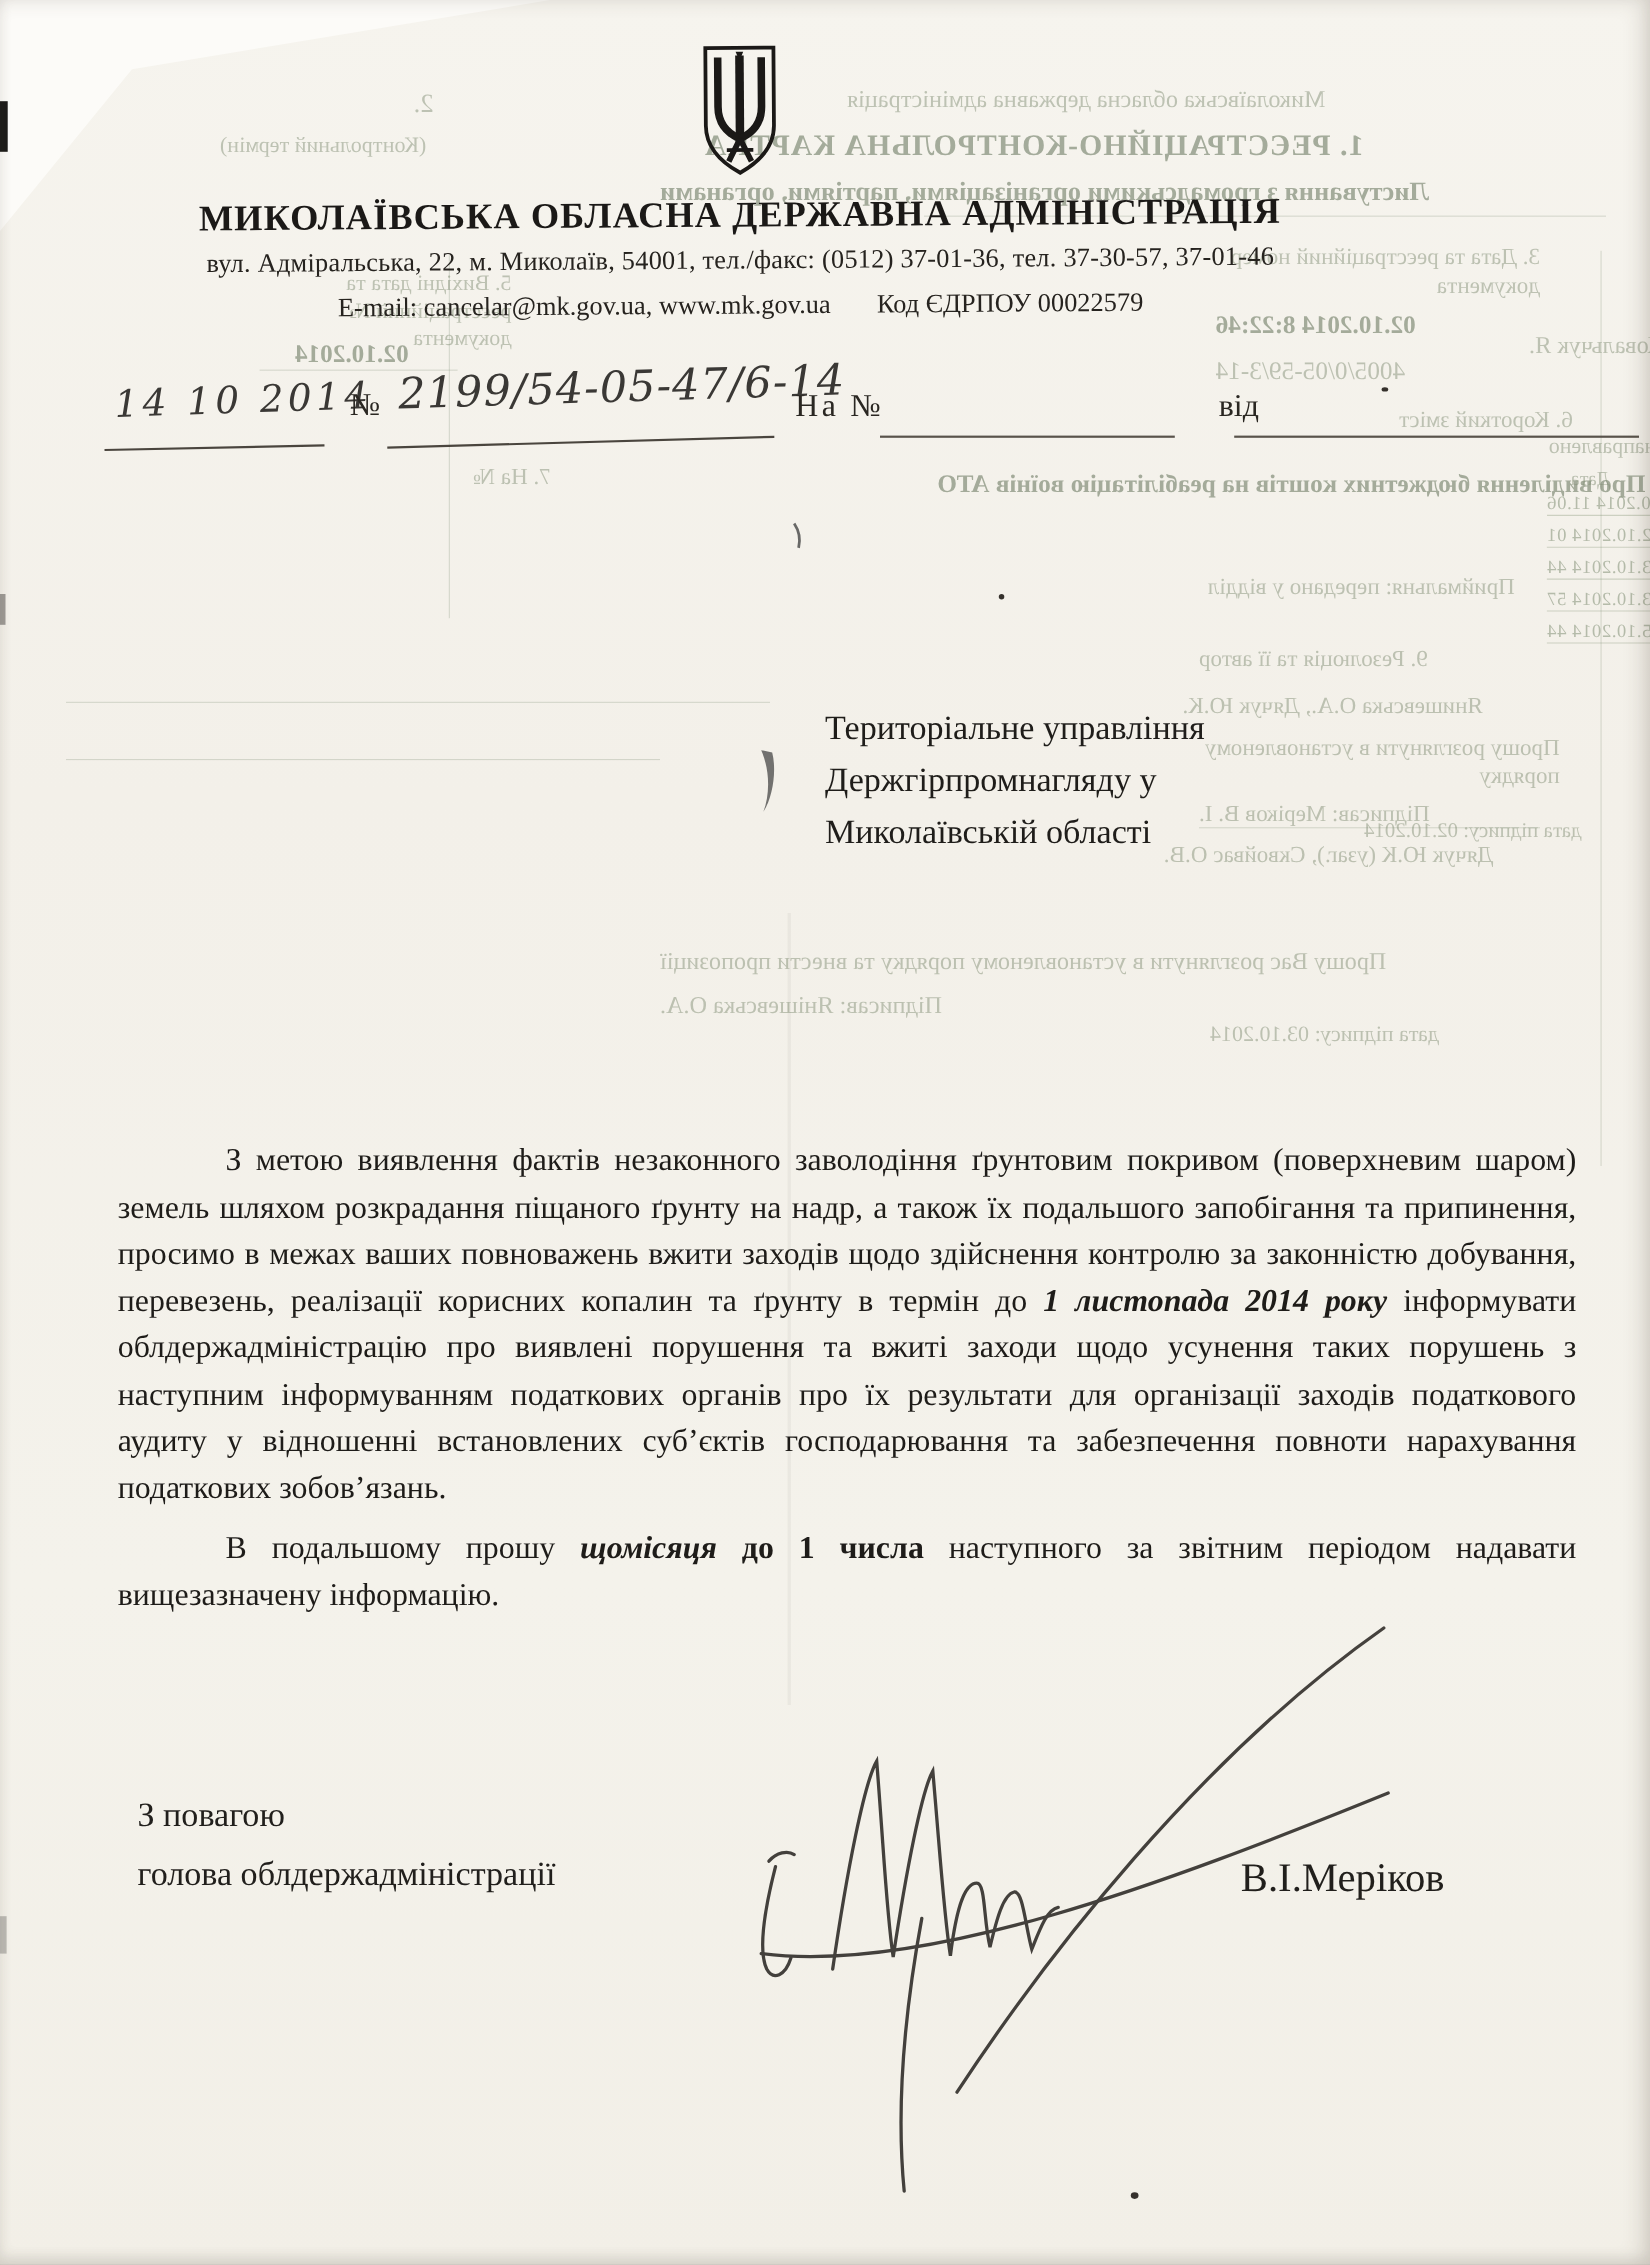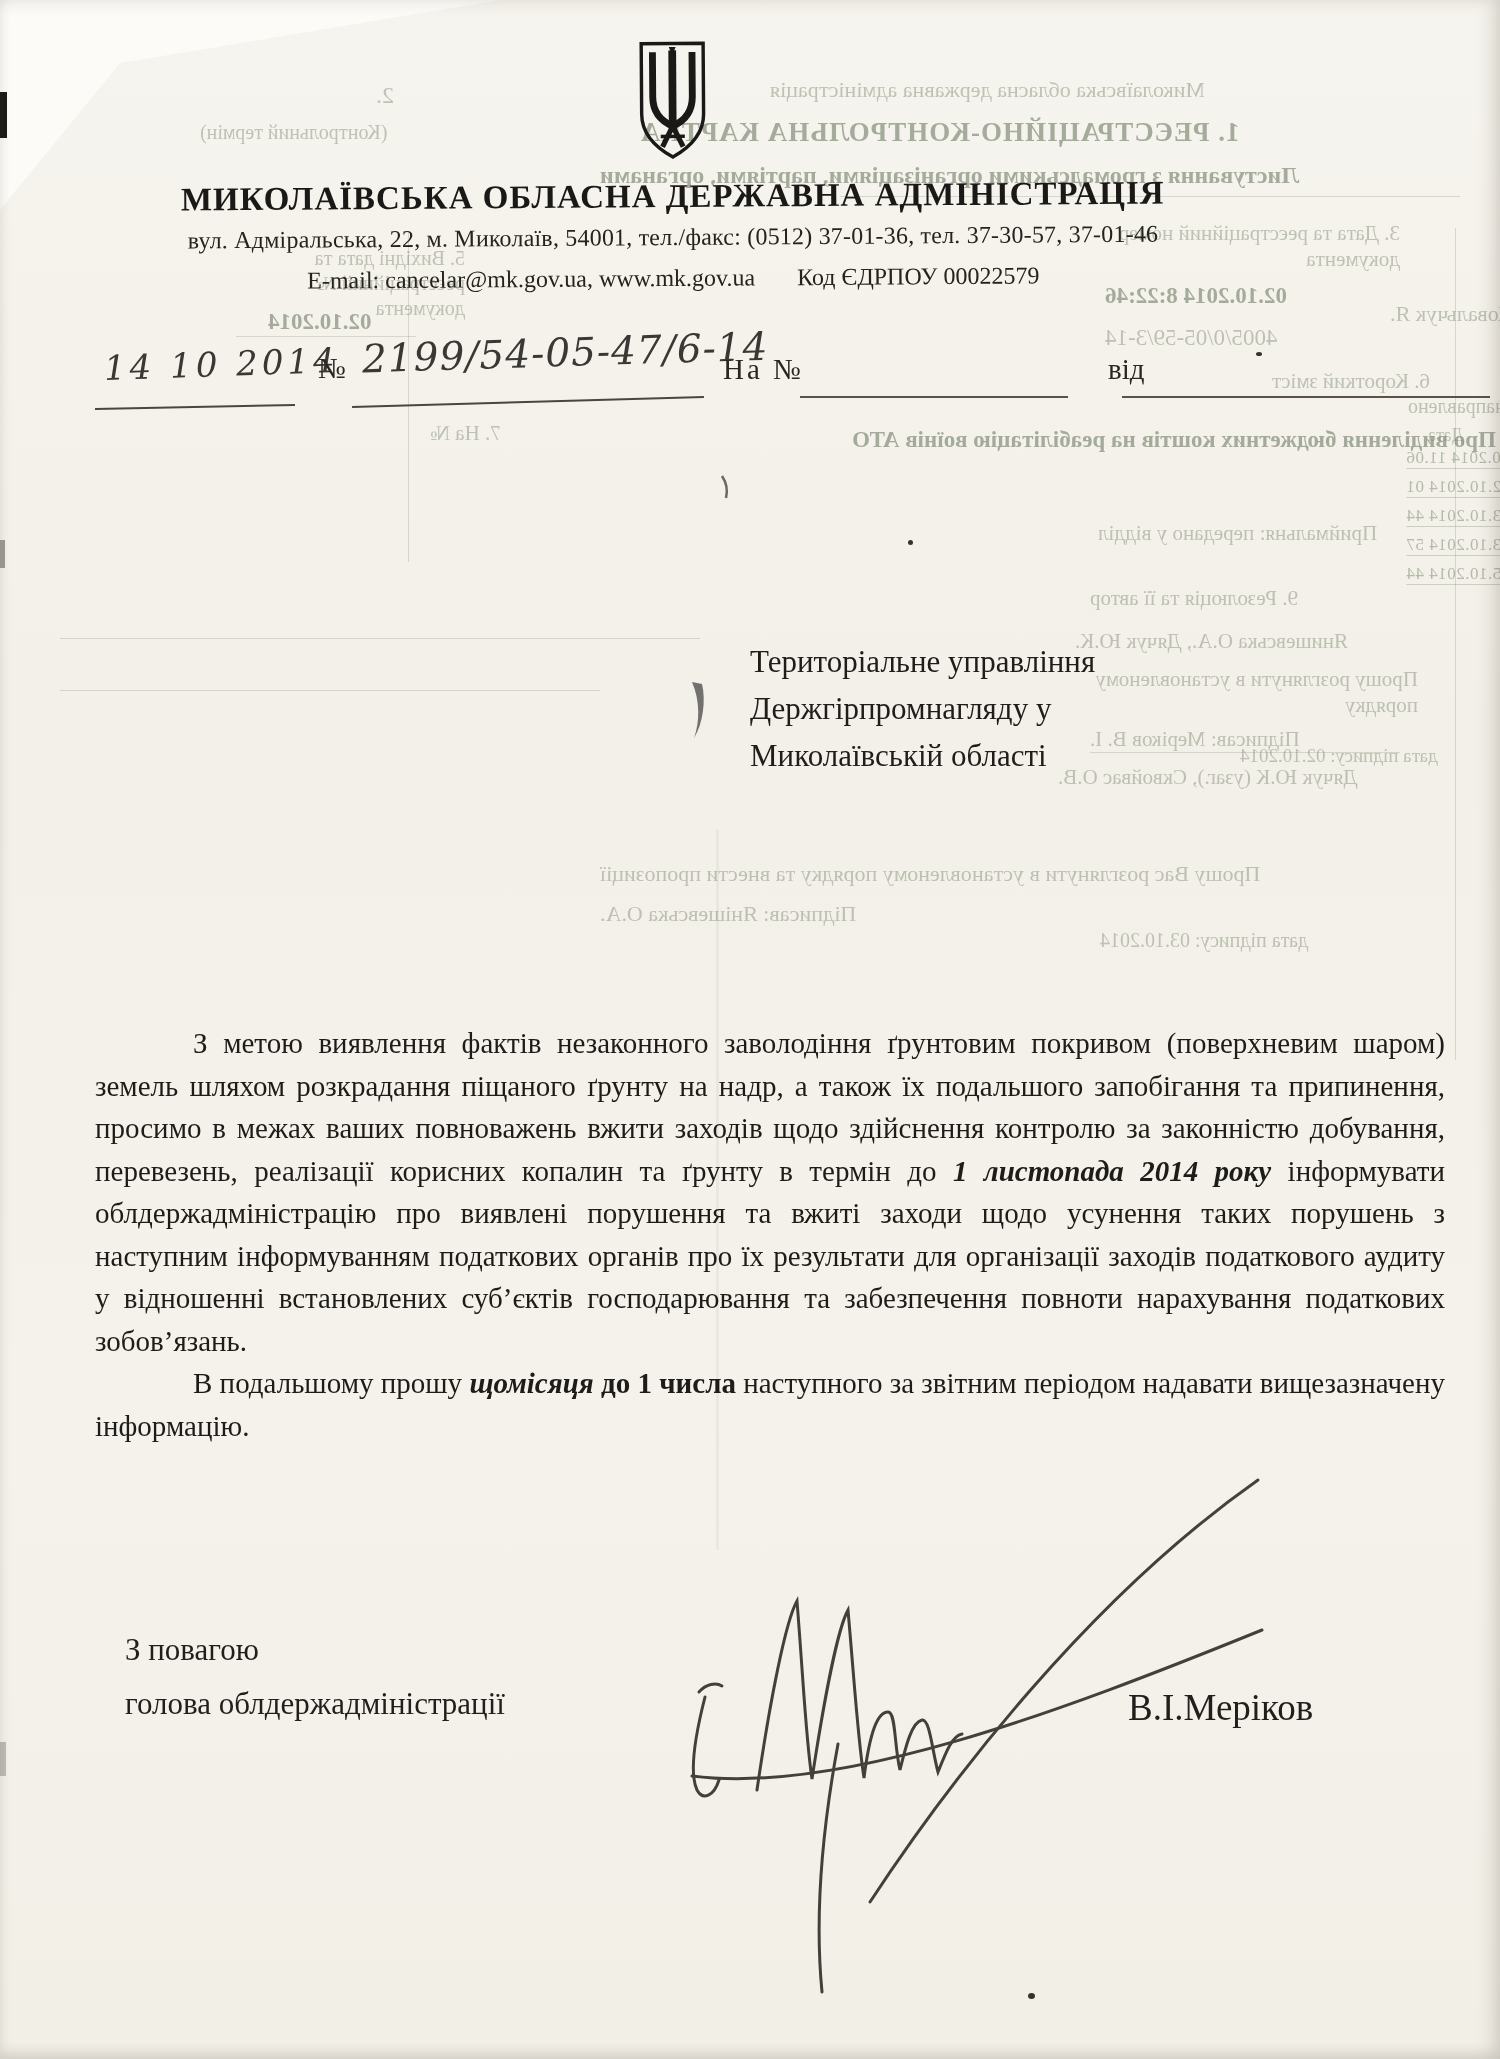--- a/index.html
+++ b/index.html
@@ -60,21 +60,21 @@
   
   .recipient{ position:absolute; left:750px; font-size:31px; line-height:47px; color:#1f1d1a;}
   .r1{ top:512px; width:500px;}
   .r2{ top:638px; width:430px;}
   .r3{ top:803px; width:480px;}
   .r4{ top:916px; width:600px;}
 
   
   .body-text{ position:absolute; left:95px; top:1022px; width:1350px;
               font-size:29px; line-height:42.5px; text-align:justify; color:#1e1c19;}
-  .body-text p{ margin:0; text-indent:98px;}
+  .body-text p{ margin:12px; text-indent:98px;}
   .bi{ font-weight:bold; font-style:italic;}
   .b{ font-weight:bold;}
 
   
   .closing{ position:absolute; left:125px; top:1632px; font-size:31px;}
   .signer-title{ position:absolute; left:125px; top:1686px; font-size:31px;}
   .signer-name{ position:absolute; left:1128px; top:1686px; font-size:37px;}
   .sig-svg, .ink-svg{ position:absolute; left:0; top:0; pointer-events:none;}
 </style>
 </head>

